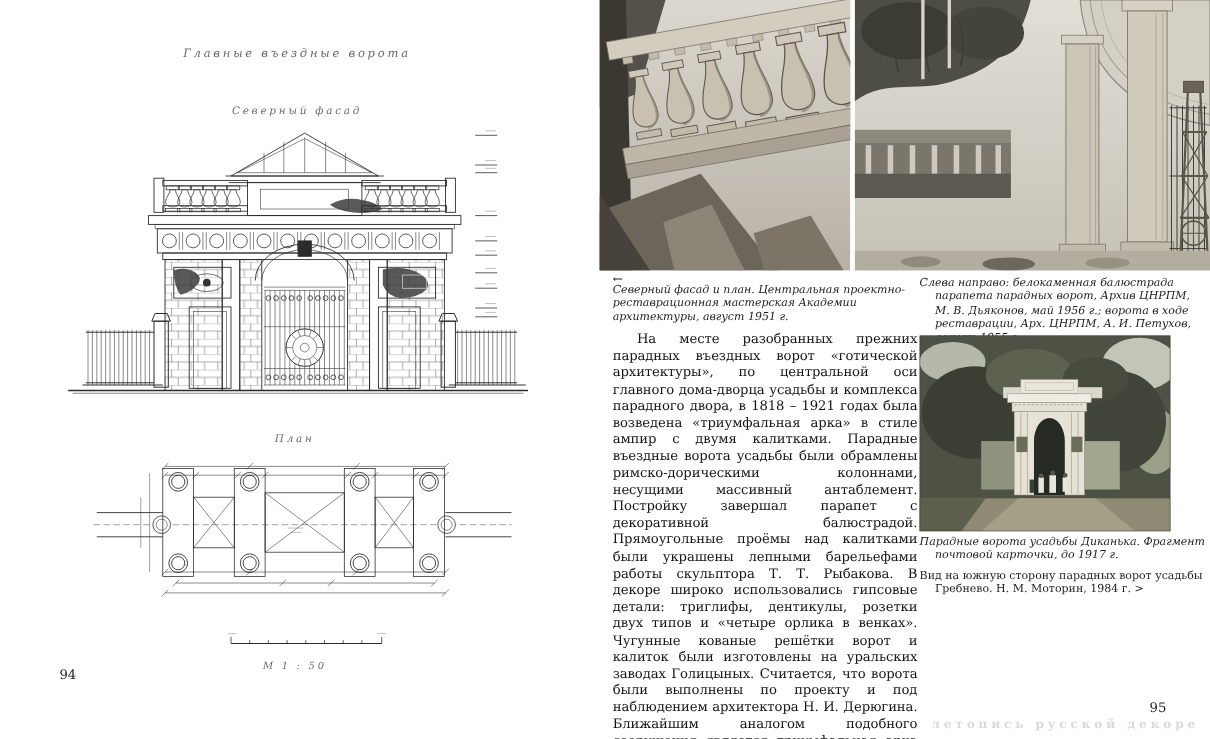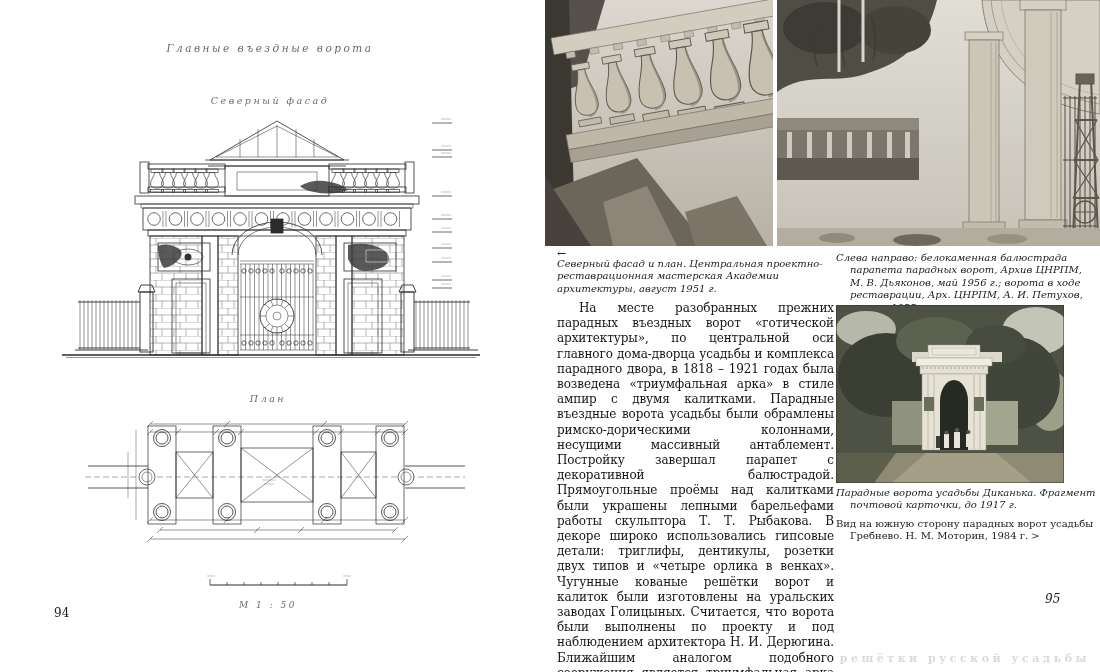--- a/index.html
+++ b/index.html
@@ -432,17 +432,17 @@
     </div>
 
     <div class="abs cap" style="left:291px;top:487px;width:260px;">
       <div class="hang">Парадные ворота усадьбы Диканька. Фрагмент почтовой карточки, до 1917 г.</div>
     </div>
 
     <div class="abs" style="left:291px;top:518px;width:262px;">
       <div class="ref-item">Вид на южную сторону парадных ворот усадьбы Гребнево. Н. М. Моторин, 1984 г.  &gt;</div>
     </div>
 
-    <div class="abs page-num" style="left:500px;top:592px;font-style:italic;">95</div>
-
-    <div class="abs footer-title" style="right:10px;top:652px;">решётки русской усадьбы</div>
+    <div class="abs page-num" style="left:500px;top:636px;">95</div>
+
+    <div class="abs footer-title" style="right:10px;top:652px;">летопись русской декоре</div>
   </div>
 </div>
 
 </body></html>

